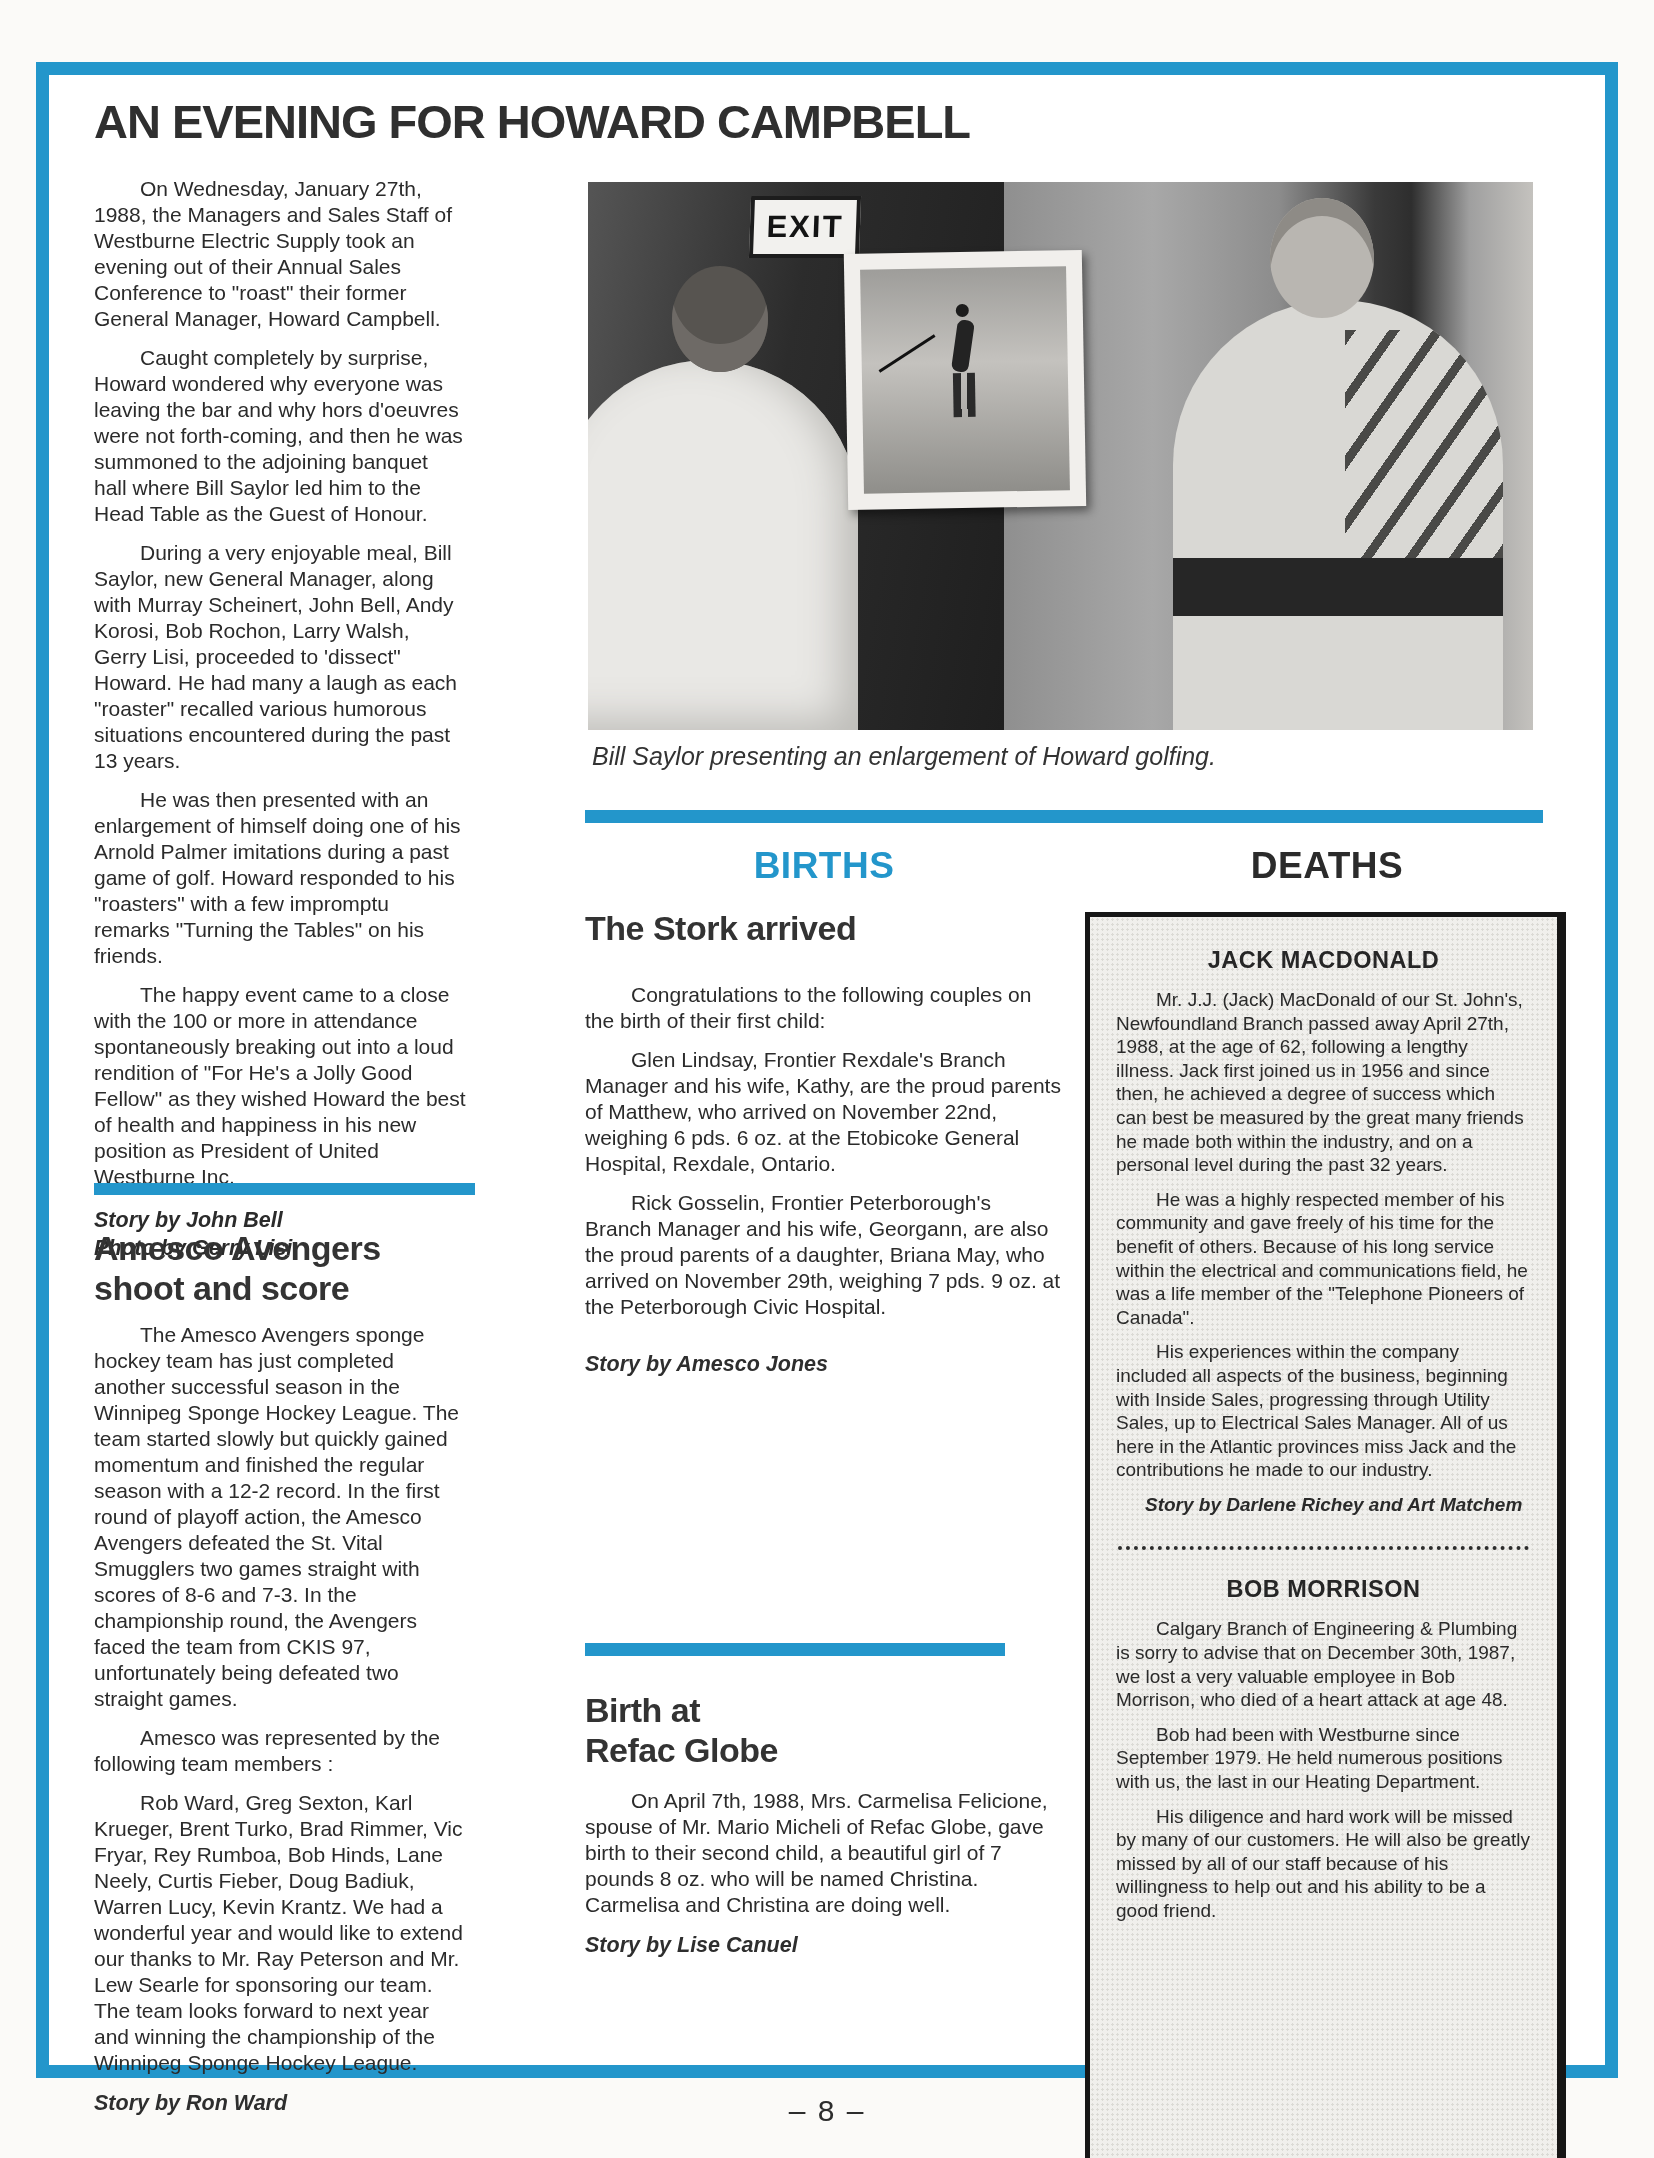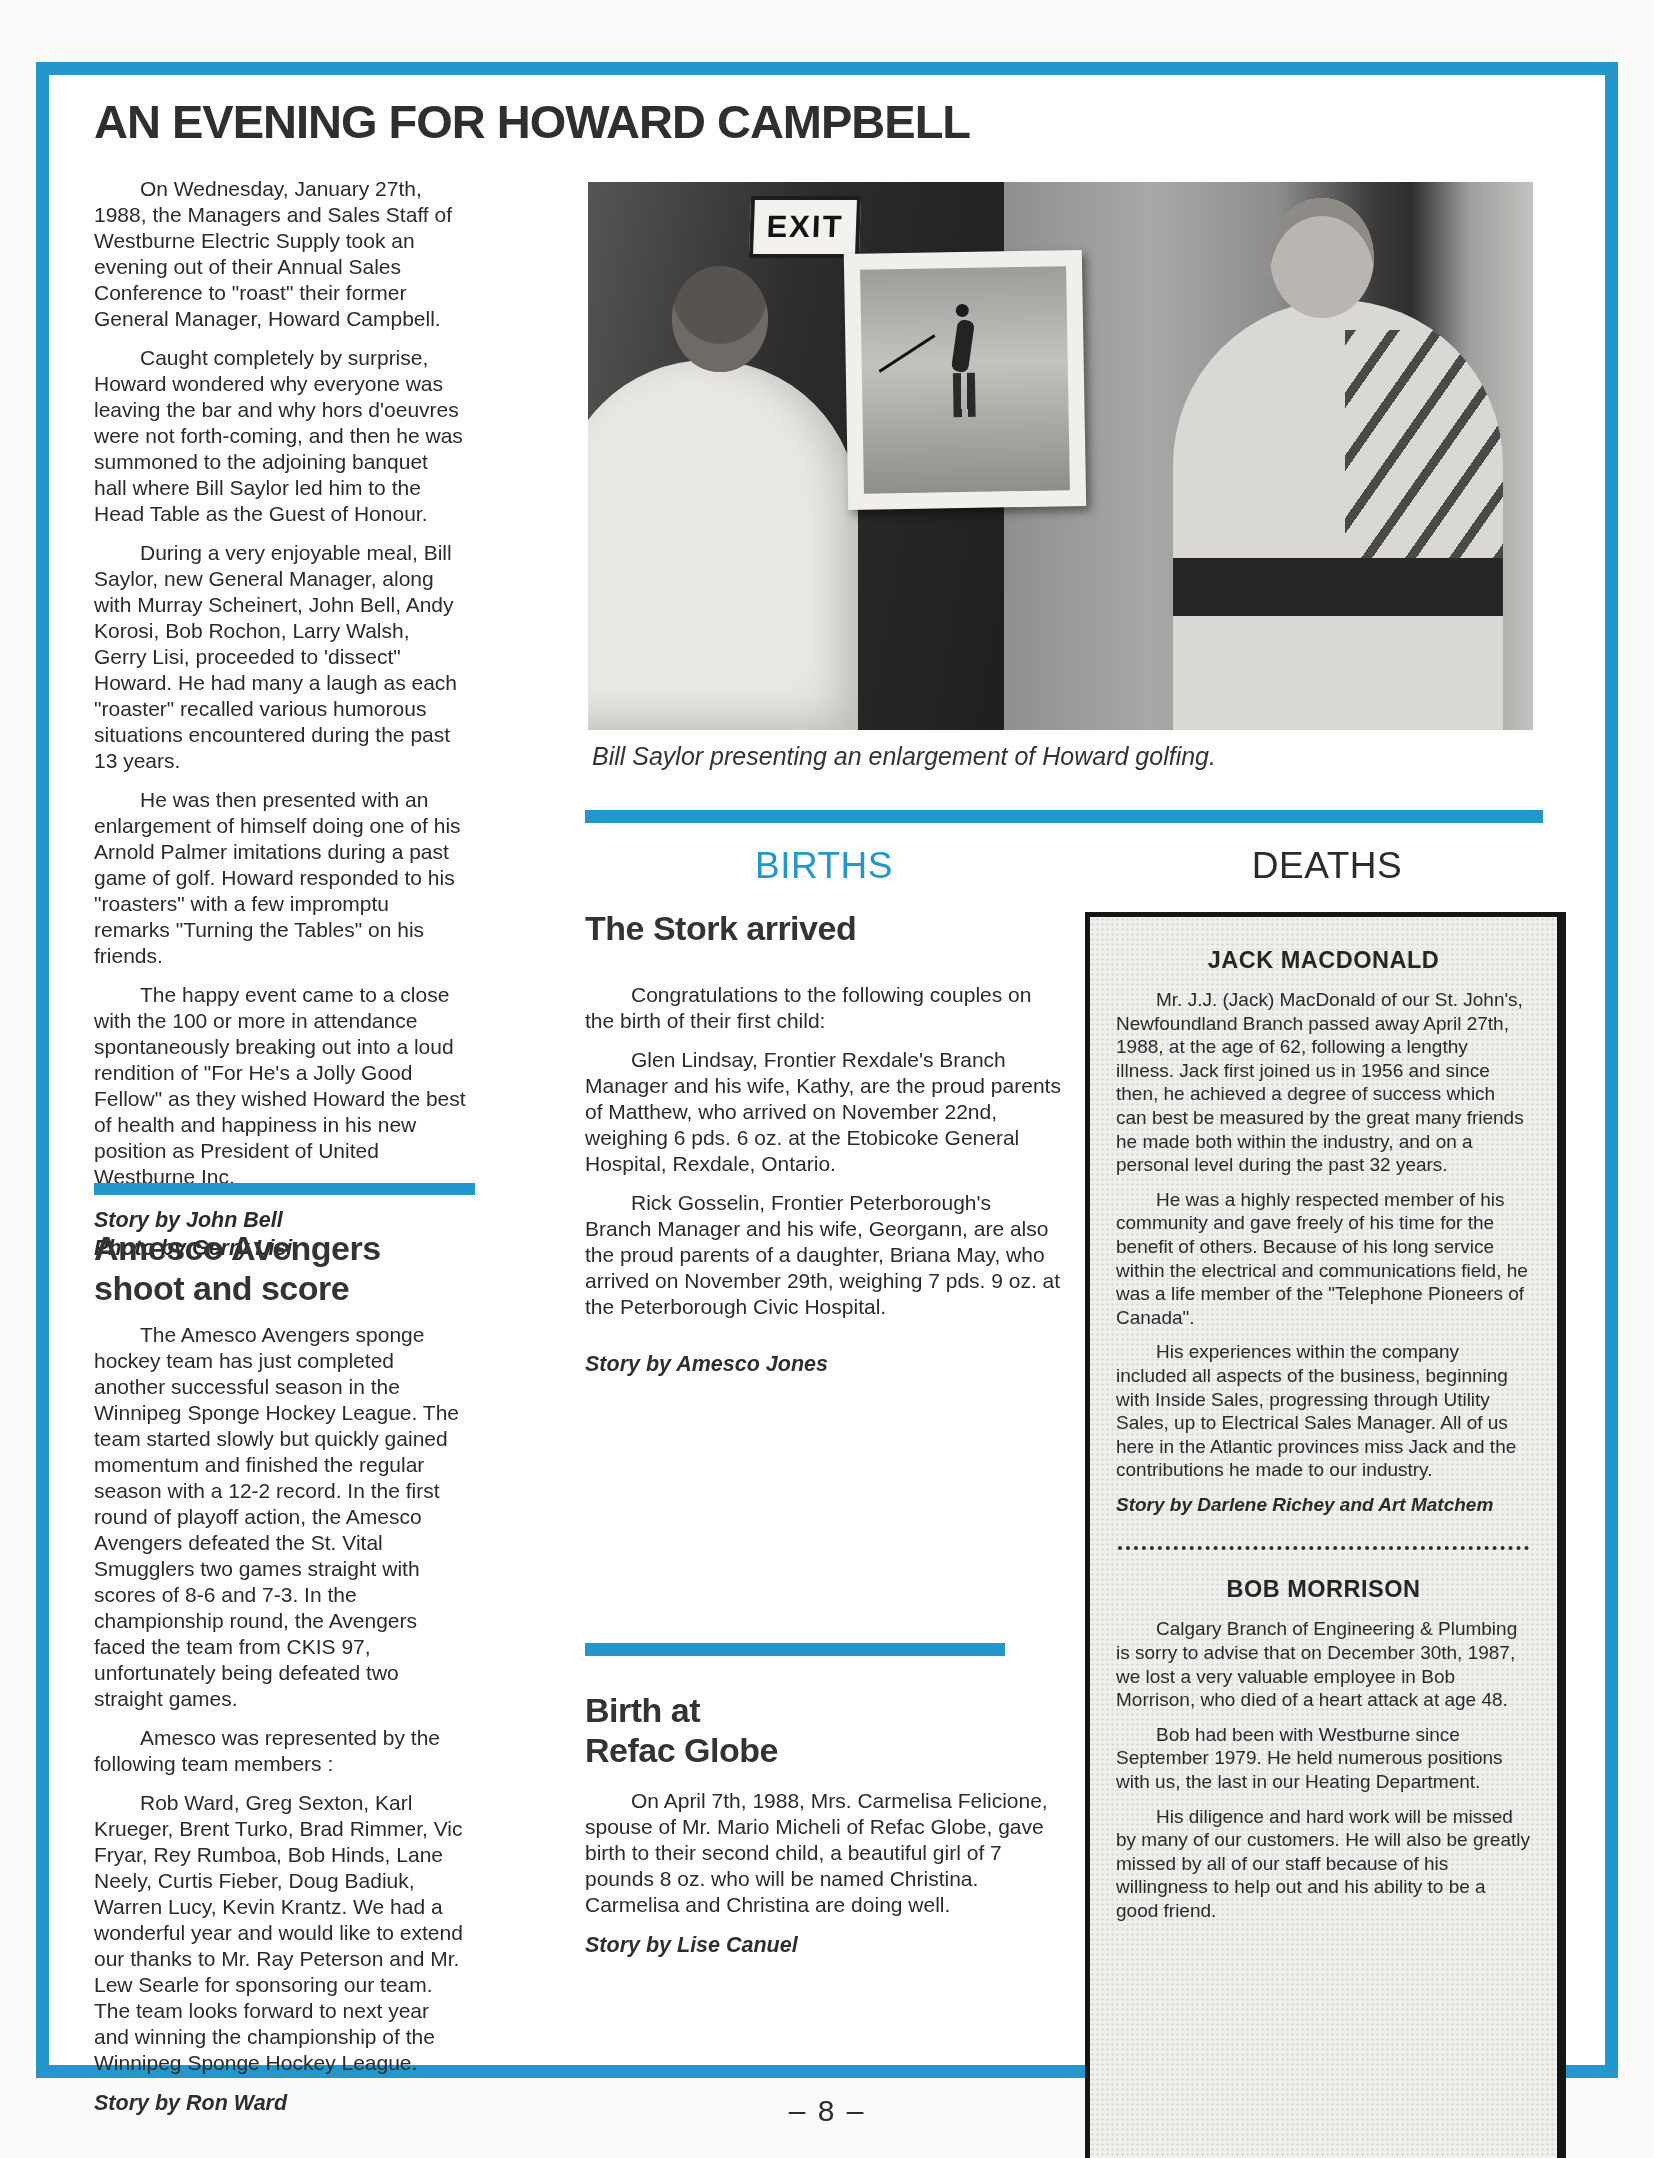--- a/index.html
+++ b/index.html
@@ -14,21 +14,21 @@
   }
   .abs { position:absolute; }
   .page-title {
     left:94px; top:94px; width:1050px;
     font-size:47px; font-weight:700; letter-spacing:-1px; color:#2f2f2f;
   }
   .body-col { font-size:21px; line-height:26px; color:#2b2b2b; }
   .para { margin:0 0 13px 0; text-indent:46px; }
   .byline { font-weight:700; font-style:italic; font-size:21.5px; line-height:28px; }
   .art-head { font-size:34px; line-height:40px; font-weight:700; color:#333; letter-spacing:-0.5px; }
-  .sect-head { font-size:37px; font-weight:400; letter-spacing:0.5px; text-align:center; }
+  .sect-head { font-size:37px; font-weight:700; letter-spacing:0.5px; text-align:center; }
   .rule { background:#2396cb; }
   
   .photo { left:588px; top:182px; width:945px; height:548px; background:#8a8a8a; overflow:hidden; }
   .ph-left { position:absolute; left:0; top:0; width:44%; height:100%;
     background:linear-gradient(100deg,#555 0%,#2c2c2c 45%,#1f1f1f 100%); }
   .ph-right { position:absolute; right:0; top:0; width:56%; height:100%;
     background:linear-gradient(90deg,#8f8f8f 0%,#a8a8a8 28%,#8c8c8c 52%,#3a3a3a 70%,#2e2e2e 77%,#9f9f9f 88%,#c4c2be 100%); }
   .exit-sign { position:absolute; left:162px; top:14px; width:102px; height:54px;
     background:#f2f1ee; border:4px solid #1d1d1d; transform:skew(-2deg);
     display:flex; align-items:center; justify-content:center;
@@ -62,21 +62,21 @@
   .deaths-box { left:1085px; top:912px; width:481px; height:1402px; box-sizing:border-box;
     border:5px solid #161616; border-right-width:9px; border-bottom-width:8px;
     background-color:#f0efec;
     background-image:radial-gradient(#dbdad5 1px, transparent 1.2px);
     background-size:5px 5px;
     padding:26px 26px 0 26px; overflow:hidden; }
   .notice-head { font-size:23.5px; font-weight:700; letter-spacing:0.5px; color:#262626;
     text-align:center; margin:4px 0 14px 0; }
   .box-body { font-size:19px; line-height:23.6px; color:#2a2a2a; }
   .box-para { margin:0 0 11px 0; text-indent:40px; }
-  .box-byline { font-weight:700; font-style:italic; font-size:19px; margin-top:4px; }
+  .box-byline { font-weight:700; font-style:italic; font-size:19px; margin-top:4px;margin-left:29px; }
   .notice-divider { border:0; border-top:4px dotted #2c2c2c; margin:30px 2px 26px 2px; }
   .page-number { left:0; top:2094px; width:100%; text-align:center; font-size:30px; color:#2d2d2d; letter-spacing:2px; }
 </style>
 </head>
 <body>
 
 <div class="page">
   <div class="frame abs"></div>
 
   <div class="page-title abs">AN EVENING FOR HOWARD CAMPBELL</div>

